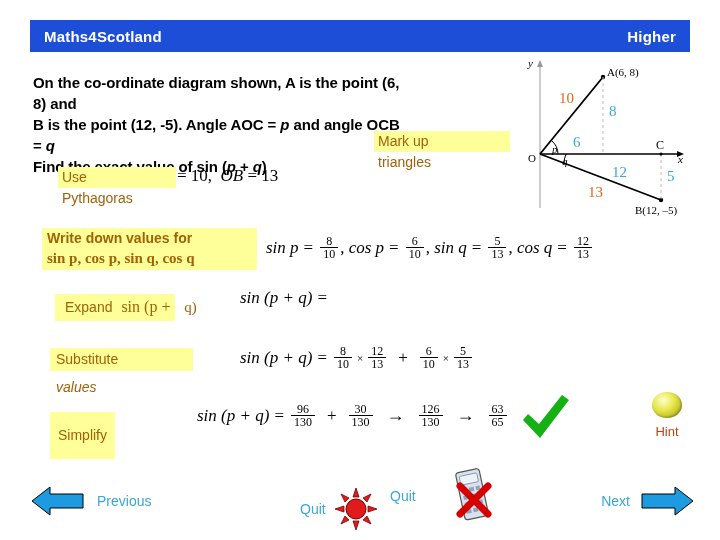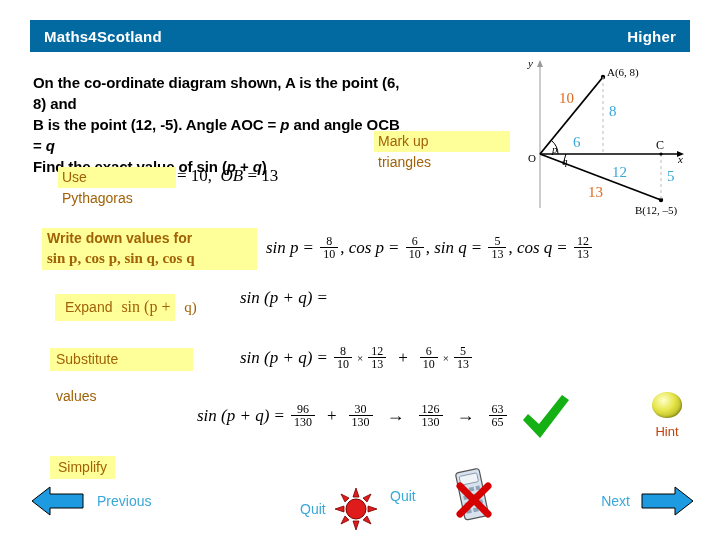--- a/index.html
+++ b/index.html
@@ -9,21 +9,21 @@
     font-family:"Liberation Sans",sans-serif;
     position:relative;
     overflow:hidden;
     -webkit-font-smoothing:none;
   }
   .abs{position:absolute;}
 
   
   #header-bar{
     left:30px;top:20px;width:660px;height:32px;
-    background:#0369a1;
+    background:#1d4ed8;
     display:flex;align-items:center;justify-content:space-between;
     box-sizing:border-box;padding:0 14px;
   }
   #header-bar .ttl{
     color:#ffffff;font-size:15px;font-weight:bold;letter-spacing:0.2px;
     white-space:nowrap;
   }
 
   
   #question-text{
@@ -57,24 +57,24 @@
   #callout-write .l1{display:block;padding:1px 5px;font-weight:bold;}
   #callout-write .l2{display:block;padding:0px 5px 2px 5px;font-family:"Liberation Serif",serif;font-size:15px;font-weight:bold;}
 
   #callout-expand{left:55px;top:294px;width:160px;}
   #callout-expand .l1{display:inline-block;padding:2px 5px;font-size:14px;}
   #callout-expand .ex{font-family:Liberation Serif, serif;font-size:16px;}
   #callout-expand .l2{display:inline-block;padding:0 5px;font-family:"Liberation Serif",serif;font-size:15px;}
 
   #callout-substitute{left:50px;top:348px;width:145px;}
   #callout-substitute .l1{display:inline-block;width:143px;padding:2px 6px;box-sizing:border-box;}
-  #callout-substitute .l2{display:inline-block;padding:16px 6px;}
+  #callout-substitute .l2{display:inline-block;padding:7px 6px;font-style:italic;}
 
   #callout-simplify{left:50px;top:412px;}
-  #callout-simplify .l1{display:inline-block;padding:2px 8px;margin-top:44px;}
+  #callout-simplify .l1{display:inline-block;padding:14px 8px;}
 
   
   .eqrow{
     font-family:"Liberation Serif",serif;
     font-size:17px;color:#000;
     white-space:nowrap;
     display:flex;align-items:center;
   }
   .frac{
     display:inline-flex;flex-direction:column;align-items:center;

